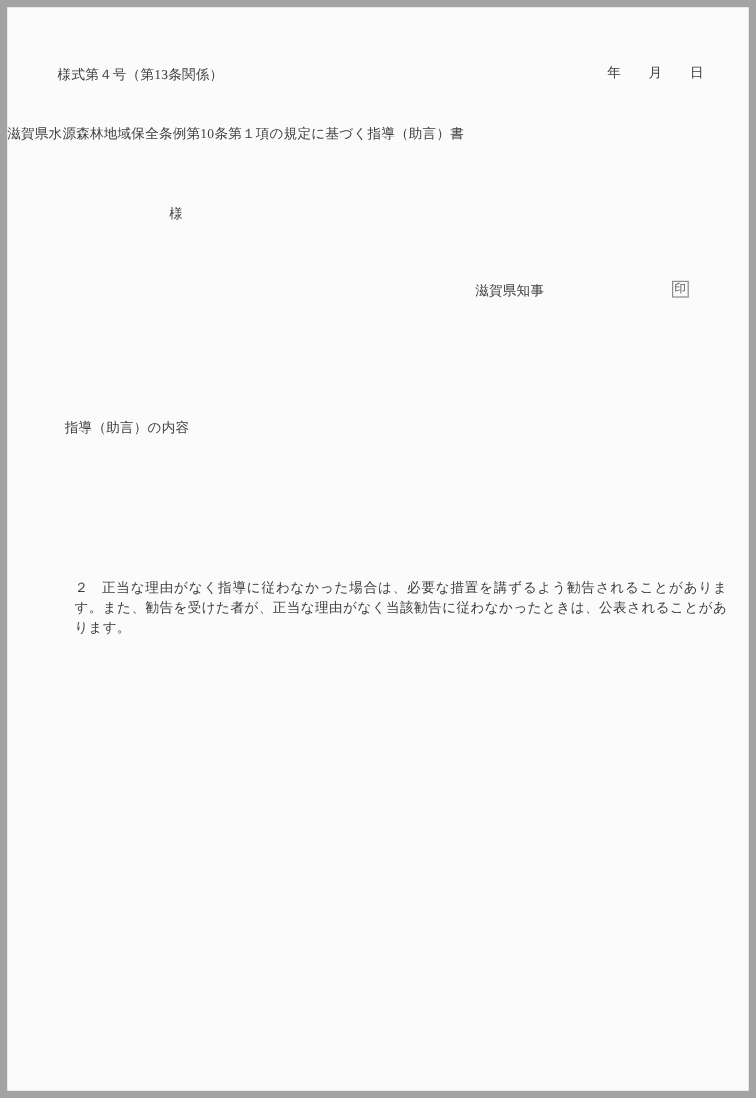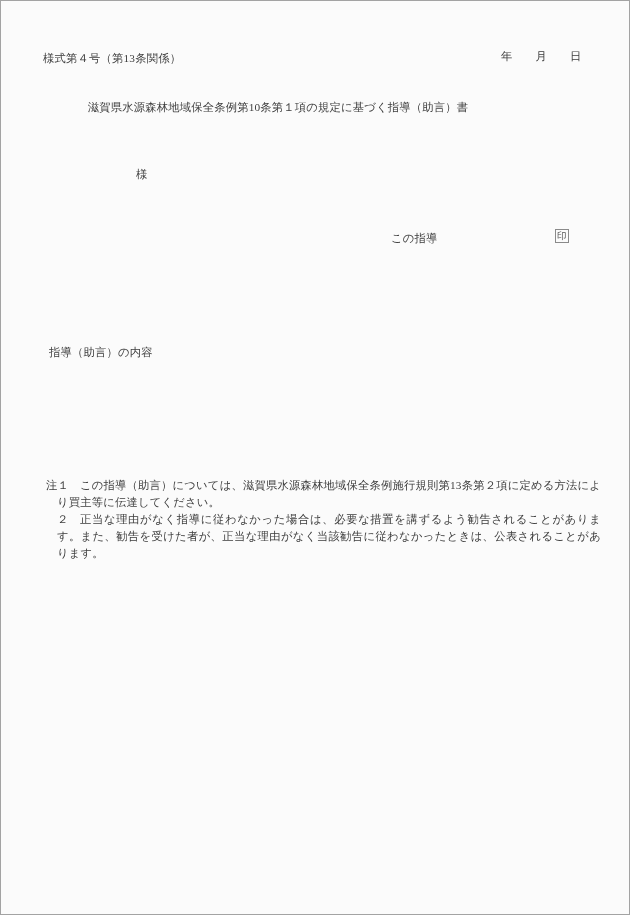--- a/index.html
+++ b/index.html
@@ -12,29 +12,29 @@
     background:var(--page-bg);
     font-family:"Liberation Serif","DejaVu Serif",serif;
     color:var(--ink);
     overflow:hidden;
   }
   .page{
     position:relative;
     width:630px;height:915px;
     background:var(--page-bg);
     box-sizing:border-box;
-    border:1px solid #a3a3a3;
+    border:6px solid #a3a3a3;
     font-size:11.3px;
     line-height:17px;
     letter-spacing:0.2px;
   }
   .abs{position:absolute;white-space:nowrap;}
   .form-number{left:42px;top:49px;}
   .date-line{left:500px;top:47px;}
-  .doc-title{left:10px;top:98px;width:534px;text-align:center;white-space:nowrap;}
+  .doc-title{left:0;top:98px;width:534px;text-align:left;white-space:nowrap;}
   .addressee{left:135px;top:165px;}
   .issuer{left:390px;top:229px;}
   .seal{
     left:554px;top:228px;
     font-size:9.5px;line-height:12px;
     border:1px solid #8a8a8a;
     padding:0 1px;
     color:#555;
   }
   .body-par{
@@ -61,29 +61,26 @@
 <div class="page">
 
   <div class="abs form-number">様式第４号（第13条関係）</div>
 
   <div class="abs date-line">年　　月　　日</div>
 
   <div class="abs doc-title">滋賀県水源森林地域保全条例第10条第１項の規定に基づく指導（助言）書</div>
 
   <div class="abs addressee">様</div>
 
-  <div class="abs issuer">この指導</div>
+  <div class="abs issuer">滋賀県知事</div>
 
   <div class="abs seal" style="border-color: rgb(138, 138, 138);">印</div>
 
 
   <div class="abs content-heading">指導（助言）の内容</div>
 
   <div class="notes">
-    <div class="note note-1">
-      <span class="note-label">注１</span><span>この指導（助言）については、滋賀県水源森林地域保全条例施行規則第13条第２項に定める方法により買主等に伝達してください。</span>
-    </div>
     <div class="note note-2">
       <span class="note-label">２</span><span>正当な理由がなく指導に従わなかった場合は、必要な措置を講ずるよう勧告されることがあります。また、勧告を受けた者が、正当な理由がなく当該勧告に従わなかったときは、公表されることがあります。</span>
     </div>
   </div>
 
 </div>
 
 </body></html>

